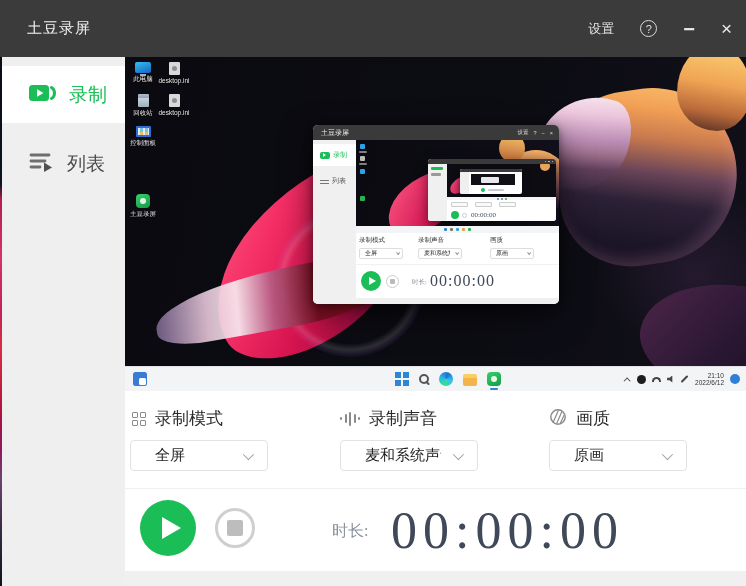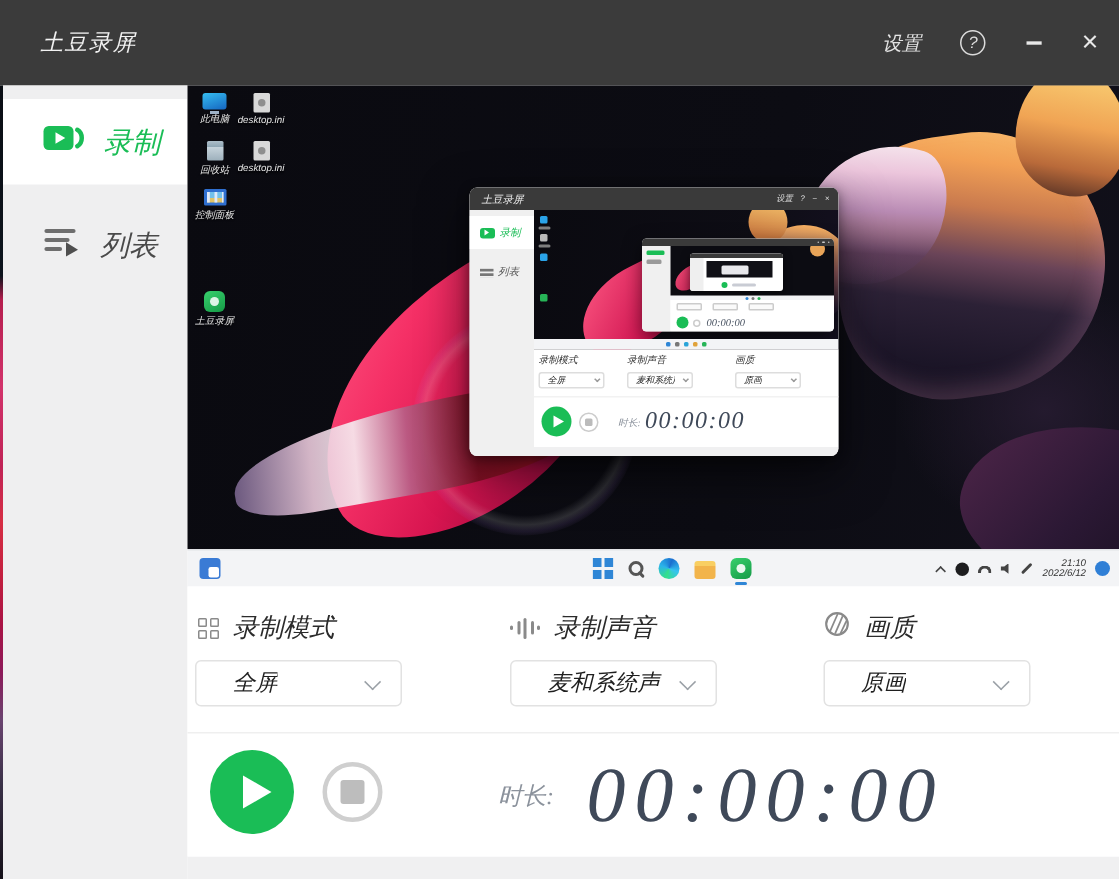--- a/index.html
+++ b/index.html
@@ -1,18 +1,18 @@
 <!DOCTYPE html>
 <html><head>
 <meta charset="utf-8">
 <style>
   * { margin:0; padding:0; box-sizing:border-box; }
   html,body { background:#222; }
   body { font-family:"Liberation Sans", sans-serif; }
-  .stage { position:relative; width:746px; height:586px; background:#fff; overflow:hidden;font-style:italic; }
+  .stage { position:relative; width:746px; height:586px; background:#fff; overflow:hidden; }
 
   
   .titlebar { height:57px; background:#3b3b3b; display:flex; align-items:center; justify-content:space-between; padding:0 14px 0 27px; }
   .tb-title { color:#f2f2f2; font-size:15px; letter-spacing:1px; }
   .tb-right { display:flex; align-items:center; gap:26px; }
   .tb-settings { color:#e3e3e3; font-size:13px; cursor:pointer; }
   .tb-help { width:17px; height:17px; border:1.5px solid #dcdcdc; border-radius:50%; color:#dcdcdc; font-size:11px; display:flex; align-items:center; justify-content:center; cursor:pointer; }
   .tb-min { color:#e8e8e8; font-size:20px; line-height:10px; cursor:pointer; font-weight:bold; }
   .tb-close { color:#e8e8e8; font-size:19px; cursor:pointer; }
 

